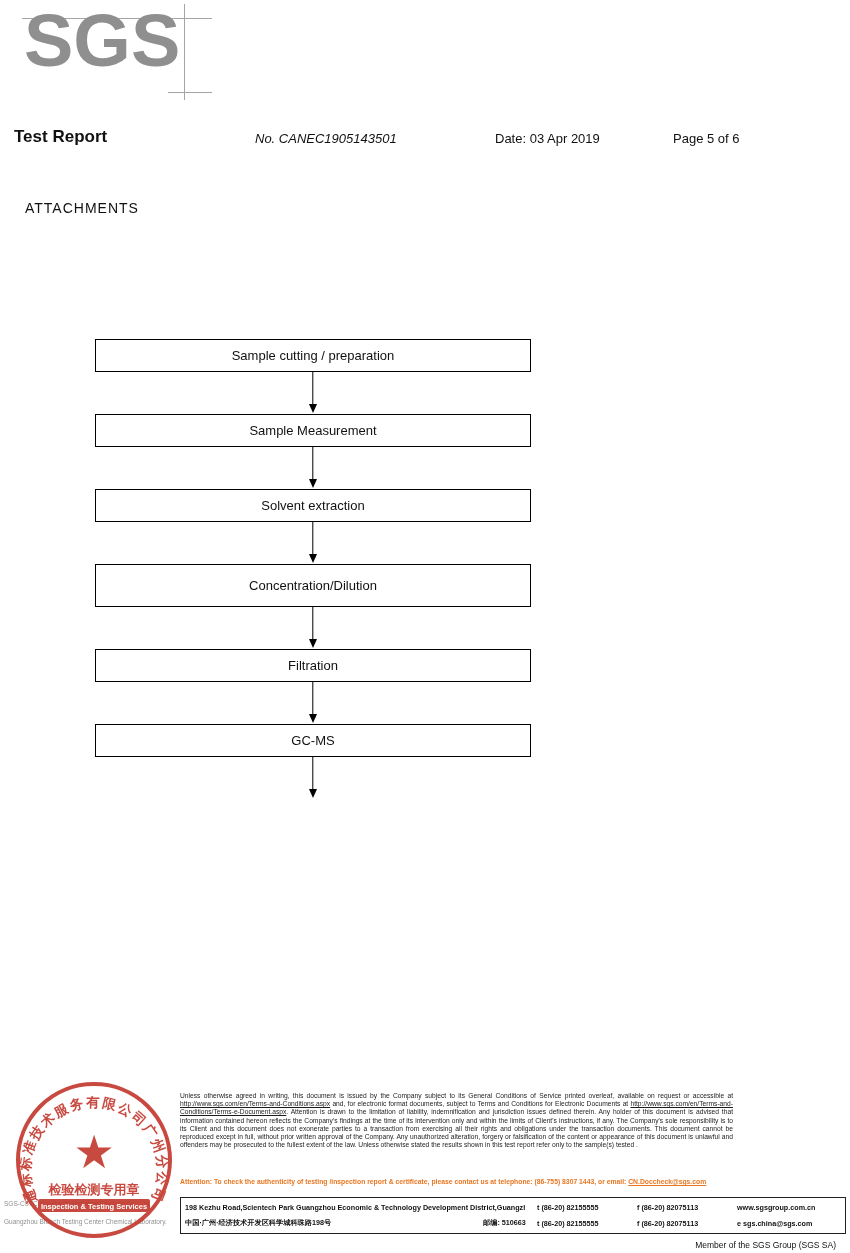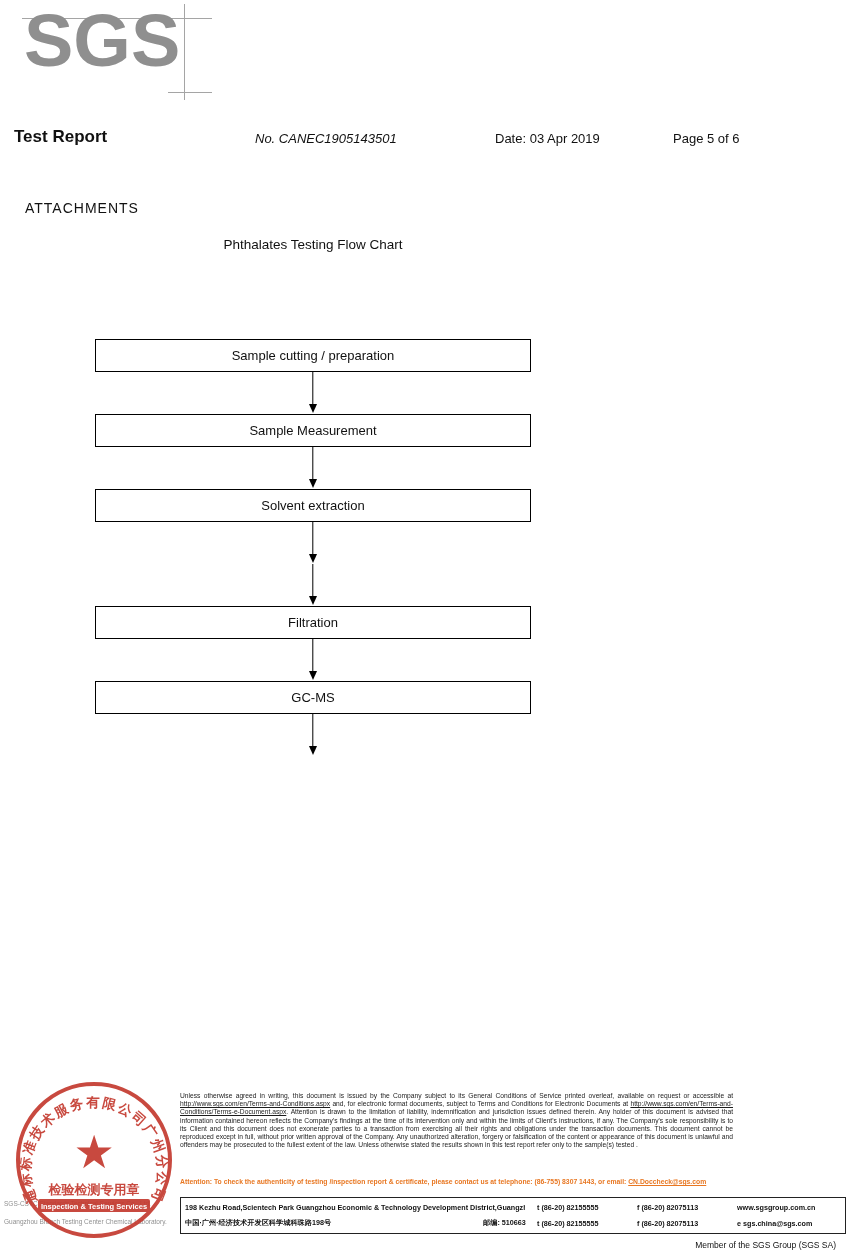--- a/index.html
+++ b/index.html
@@ -90,29 +90,29 @@
     <div class="logo-line-h2"></div>
     <div class="logo-text">SGS</div>
   </div>
 
   <div class="report-title">Test Report</div>
   <div class="report-no">No. CANEC1905143501</div>
   <div class="report-date">Date: 03 Apr 2019</div>
   <div class="report-page">Page 5 of 6</div>
 
   <div class="attachments-heading">ATTACHMENTS</div>
-  <div class="chart-title">Phthalates Testing Flow Chart</div>
 
   <div class="flowchart">
     <div class="flow-box">Sample cutting / preparation</div>
     <div class="flow-arrow"></div>
     <div class="flow-box">Sample Measurement</div>
     <div class="flow-arrow"></div>
     <div class="flow-box">Solvent extraction</div>
     <div class="flow-arrow"></div>
+    <div class="flow-box tall">Concentration/Dilution</div>
     <div class="flow-arrow"></div>
     <div class="flow-box">Filtration</div>
     <div class="flow-arrow"></div>
     <div class="flow-box">GC-MS</div>
     <div class="flow-arrow"></div>
   </div>
 
   <div class="company-gray l1">SGS-CSTC Standards Technical Services Co., Ltd.</div>
   <div class="company-gray l2">Guangzhou Branch Testing Center Chemical Laboratory.</div>
 

